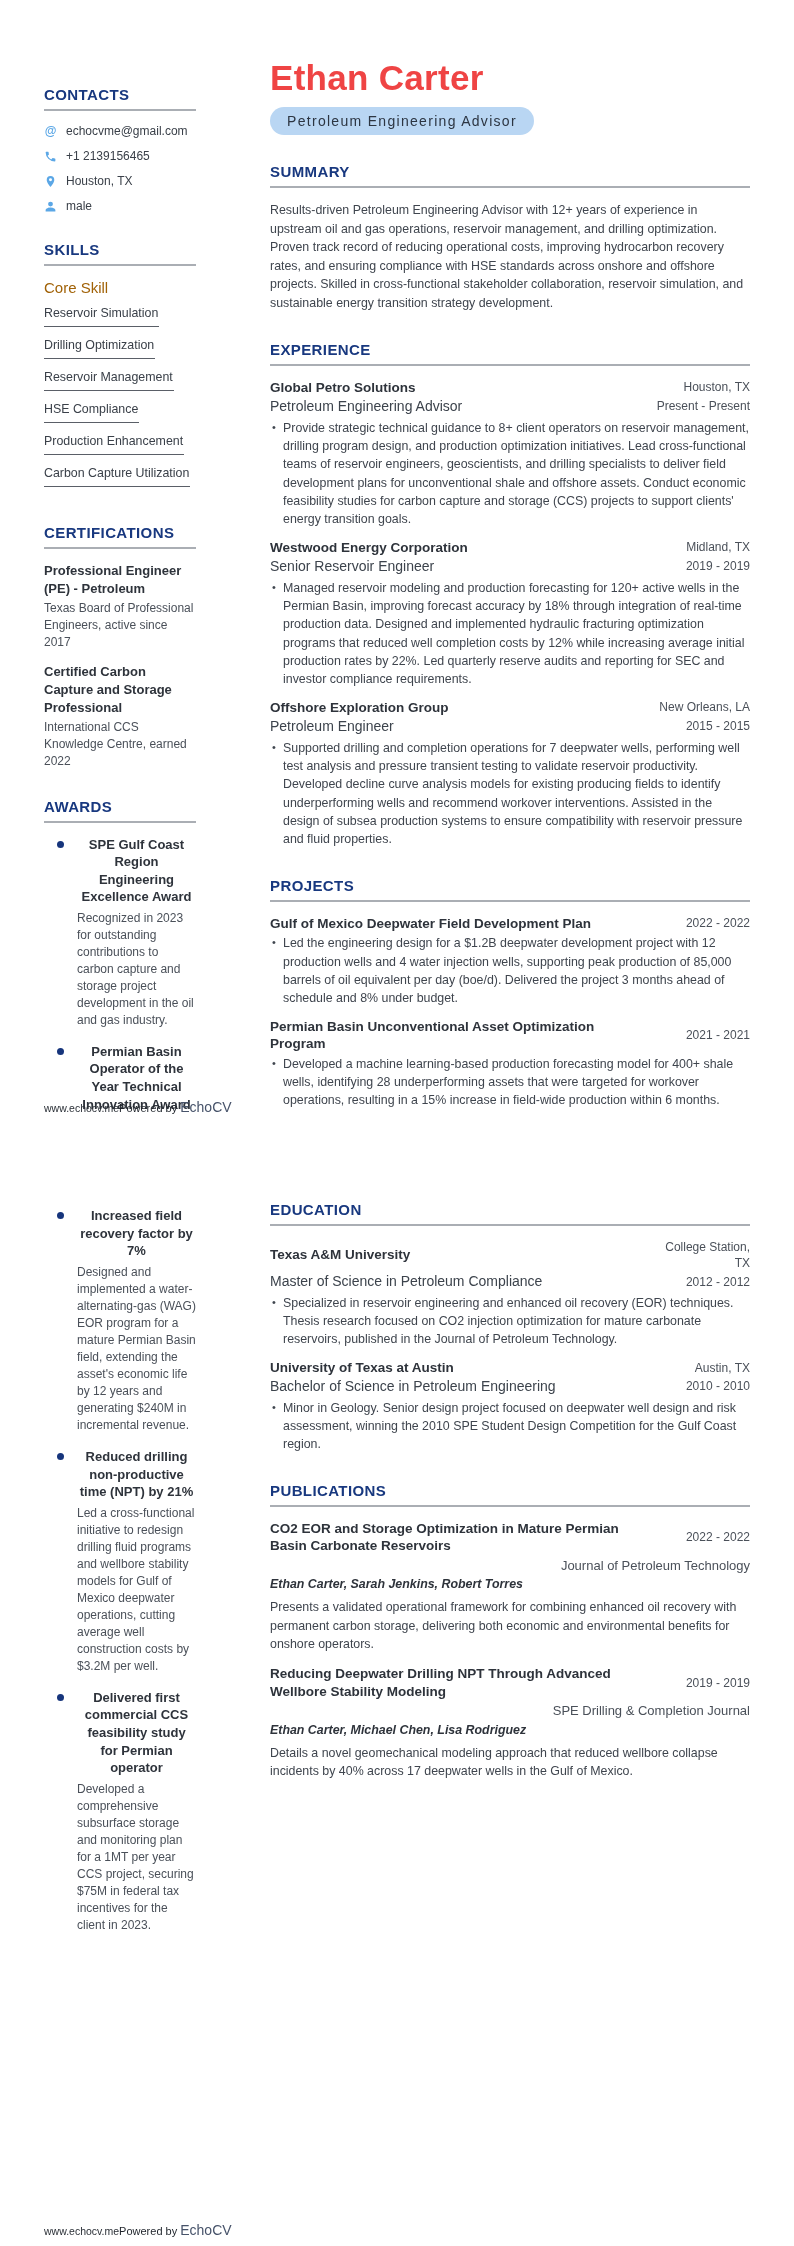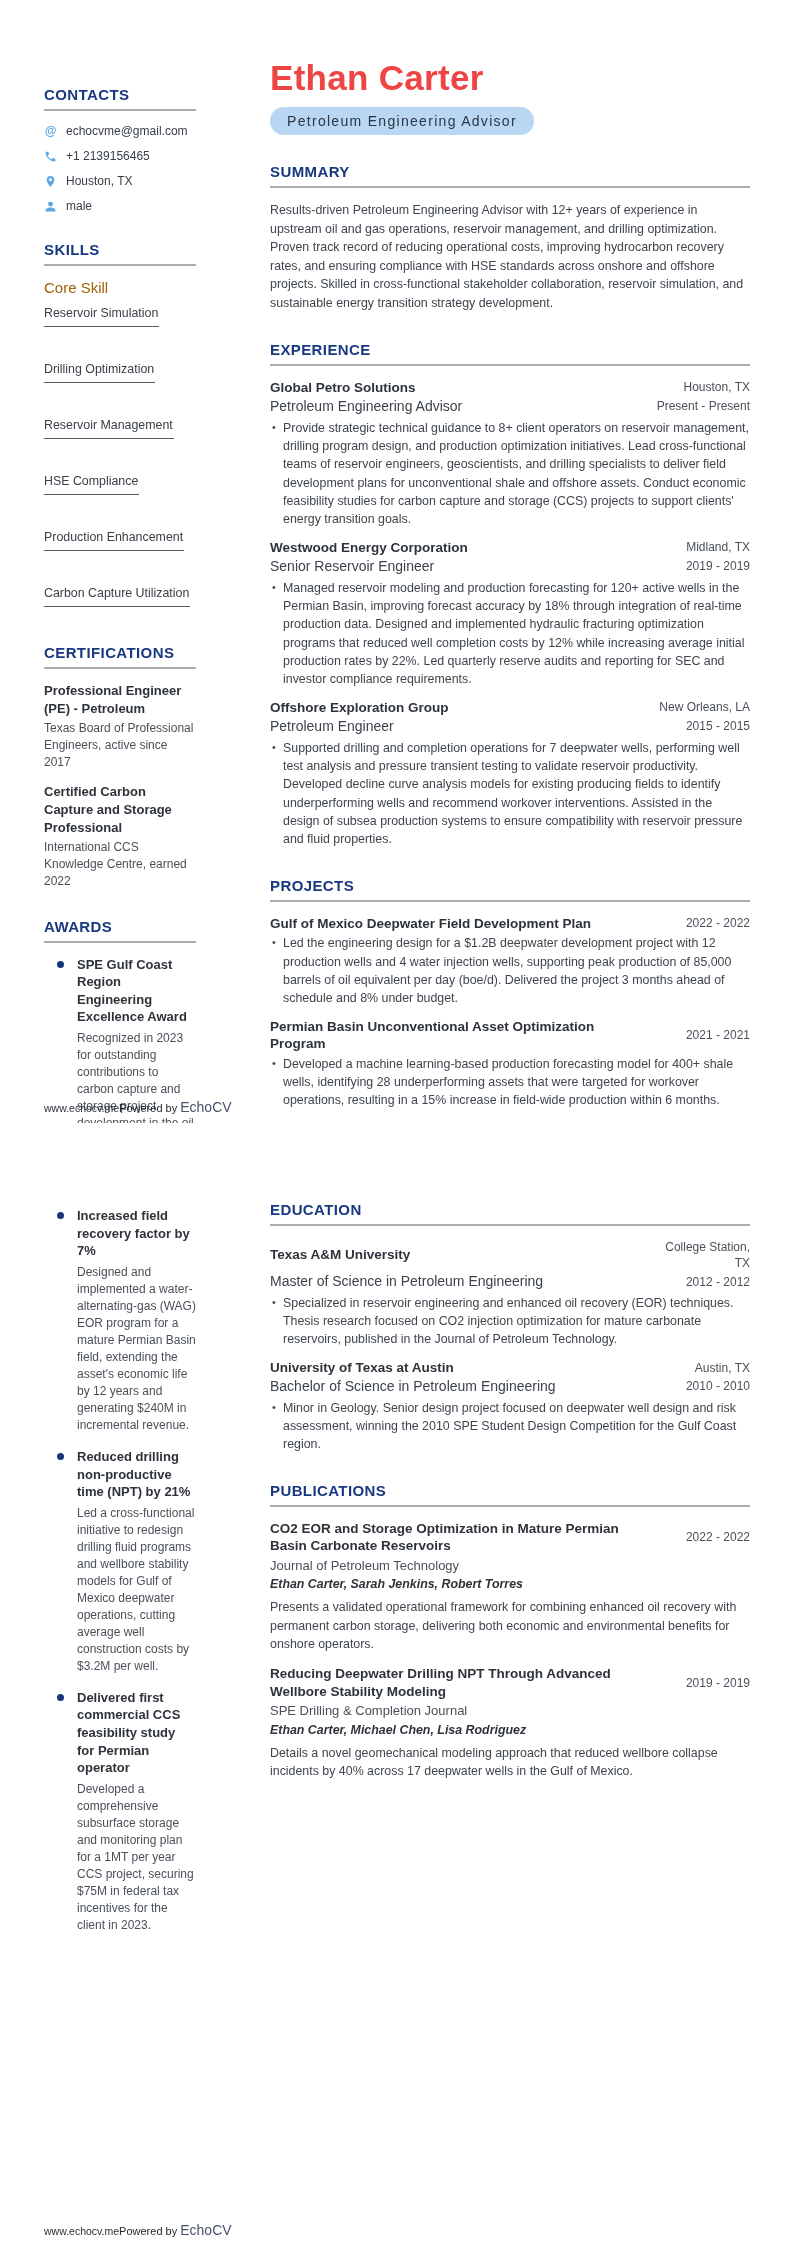--- a/index.html
+++ b/index.html
@@ -32,55 +32,55 @@
     border-radius:16px; padding:6px 17px; font-size:14px; letter-spacing:1.3px;
     font-weight:500;
   }
 
   
   .c-item { display:flex; align-items:center; gap:9px; margin:11px 0; font-size:12px; color:#3a4049; }
   .cicon { width:13px; height:13px; flex:0 0 13px; color:#5ba7e6; fill:#5ba7e6; font-weight:700; font-size:12px; line-height:13px; text-align:center; }
 
   
   .group-label { font-size:15px; font-weight:400; color:#a16207; margin-bottom:8px; }
-  .skill-wrap { display:flex; flex-wrap:wrap;gap:24px; }
+  .skill-wrap { display:flex; flex-wrap:wrap; }
   .skill {
     font-size:12.4px; color:#3a4049; border-bottom:1px solid #5a5f67;
     padding:2px 1px 6px 0; margin:0 14px 9px 0; white-space:nowrap;
   }
 
   
   .cert { margin-bottom:13px; }
   .cert-t { font-size:13px; font-weight:700; color:#2e333b; line-height:1.35; }
   .cert-d { font-size:12px; color:#4a5059; line-height:1.4; margin-top:3px; }
 
   
   .aw { display:flex; margin-bottom:14px; }
   .dot { width:7px; height:7px; border-radius:50%; background:#16357c; flex:0 0 7px; margin:5px 0 0 13px; }
   .aw-body { margin-left:13px; }
-  .aw-t { font-size:13px; font-weight:700; color:#2e333b; line-height:1.35; }
+  .aw-t { font-size:13px; font-weight:700; color:#2e333b; line-height:1.35;text-align:center; }
   .aw-d { font-size:12px; color:#4a5059; line-height:1.42; margin-top:4px; }
 
   
   .para { font-size:12.4px; line-height:1.5; color:#3f454e; }
 
   .entry { margin-bottom:10px; }
   .row { display:flex; justify-content:space-between; align-items:center; }
   .company { font-size:13.5px; font-weight:700; color:#2e333b; line-height:1.3; }
   .role { font-size:14px; color:#3c434c; line-height:1.45; }
   .meta { font-size:12px; color:#4a5059; text-align:right; white-space:nowrap; margin-left:12px; }
   .meta.wrapable { white-space:normal; max-width:100px; line-height:1.35; }
   .ttl { max-width:352px; }
   .pub-ttl { max-width:366px; }
   ul.blts { list-style:none; margin-top:2px; }
   ul.blts li { font-size:12.4px; line-height:1.48; color:#3f454e; padding-left:13px; position:relative; }
   ul.blts li::before { content:"•"; position:absolute; left:2px; top:0; font-size:11px; color:#3f454e; }
 
   
-  .pub-j { font-size:13px; color:#4a5059; line-height:1.4; margin-top:2px; }
+  .pub-j { font-size:13px; color:#4a5059; line-height:1.4; margin-top:2px;text-align:right; }
   .pub-a { font-size:12.4px; color:#2e333b; font-weight:700; font-style:italic; line-height:1.4; margin-top:1px; }
   .pub-d { font-size:12.4px; color:#3f454e; line-height:1.48; margin-top:5px; }
   .pub { margin-bottom:12px; }
 
   
   .footer {
     position:absolute; left:44px; right:44px; bottom:8px;
     display:flex; justify-content:flex-start; align-items:baseline;
   }
   .site { font-size:10.5px; color:#2a2f36; text-decoration:none; }
@@ -312,21 +312,21 @@
       <div>
         <div class="sec-h">EDUCATION</div>
         <hr class="rule">
 
         <div class="entry">
           <div class="row">
             <span class="company">Texas A&amp;M University</span>
             <span class="meta wrapable">College Station, TX</span>
           </div>
           <div class="row">
-            <span class="role">Master of Science in Petroleum Engineering</span>
+            <span class="role">Master of Science in Petroleum Compliance</span>
             <span class="meta">2012 - 2012</span>
           </div>
           <ul class="blts">
               <li>Specialized in reservoir engineering and enhanced oil recovery (EOR) techniques. Thesis research focused on CO2 injection optimization for mature carbonate reservoirs, published in the Journal of Petroleum Technology.</li>
             </ul>
         </div>
 
         <div class="entry">
           <div class="row">
             <span class="company">University of Texas at Austin</span>

